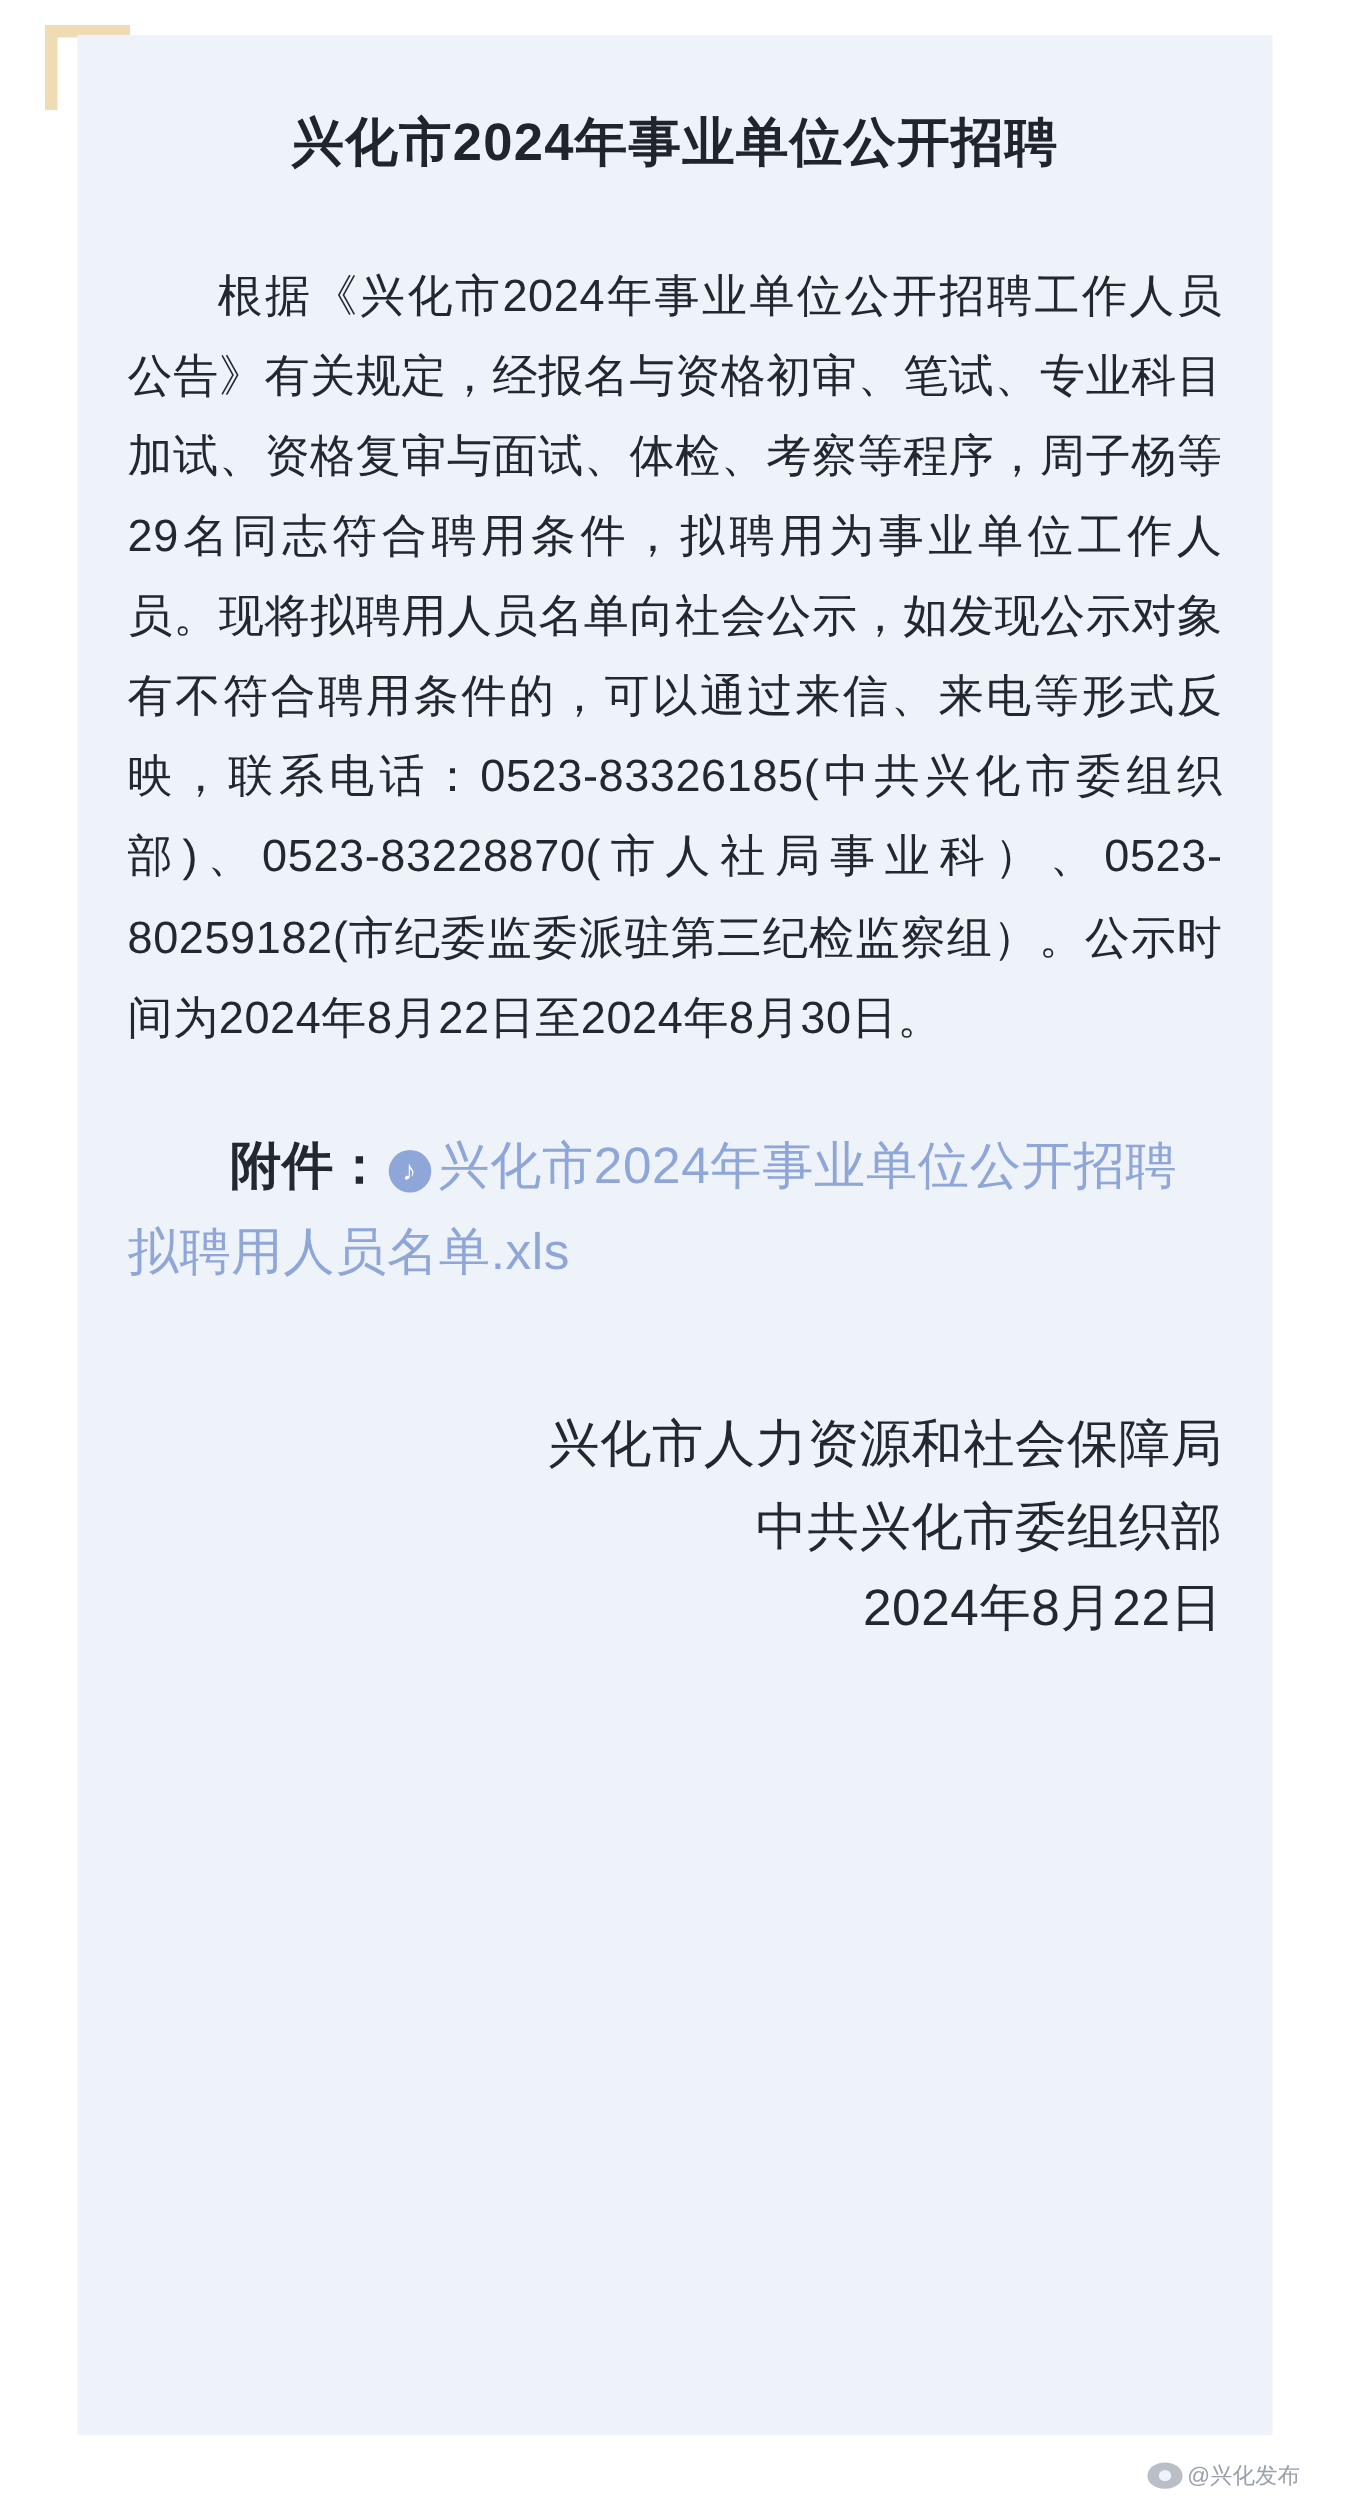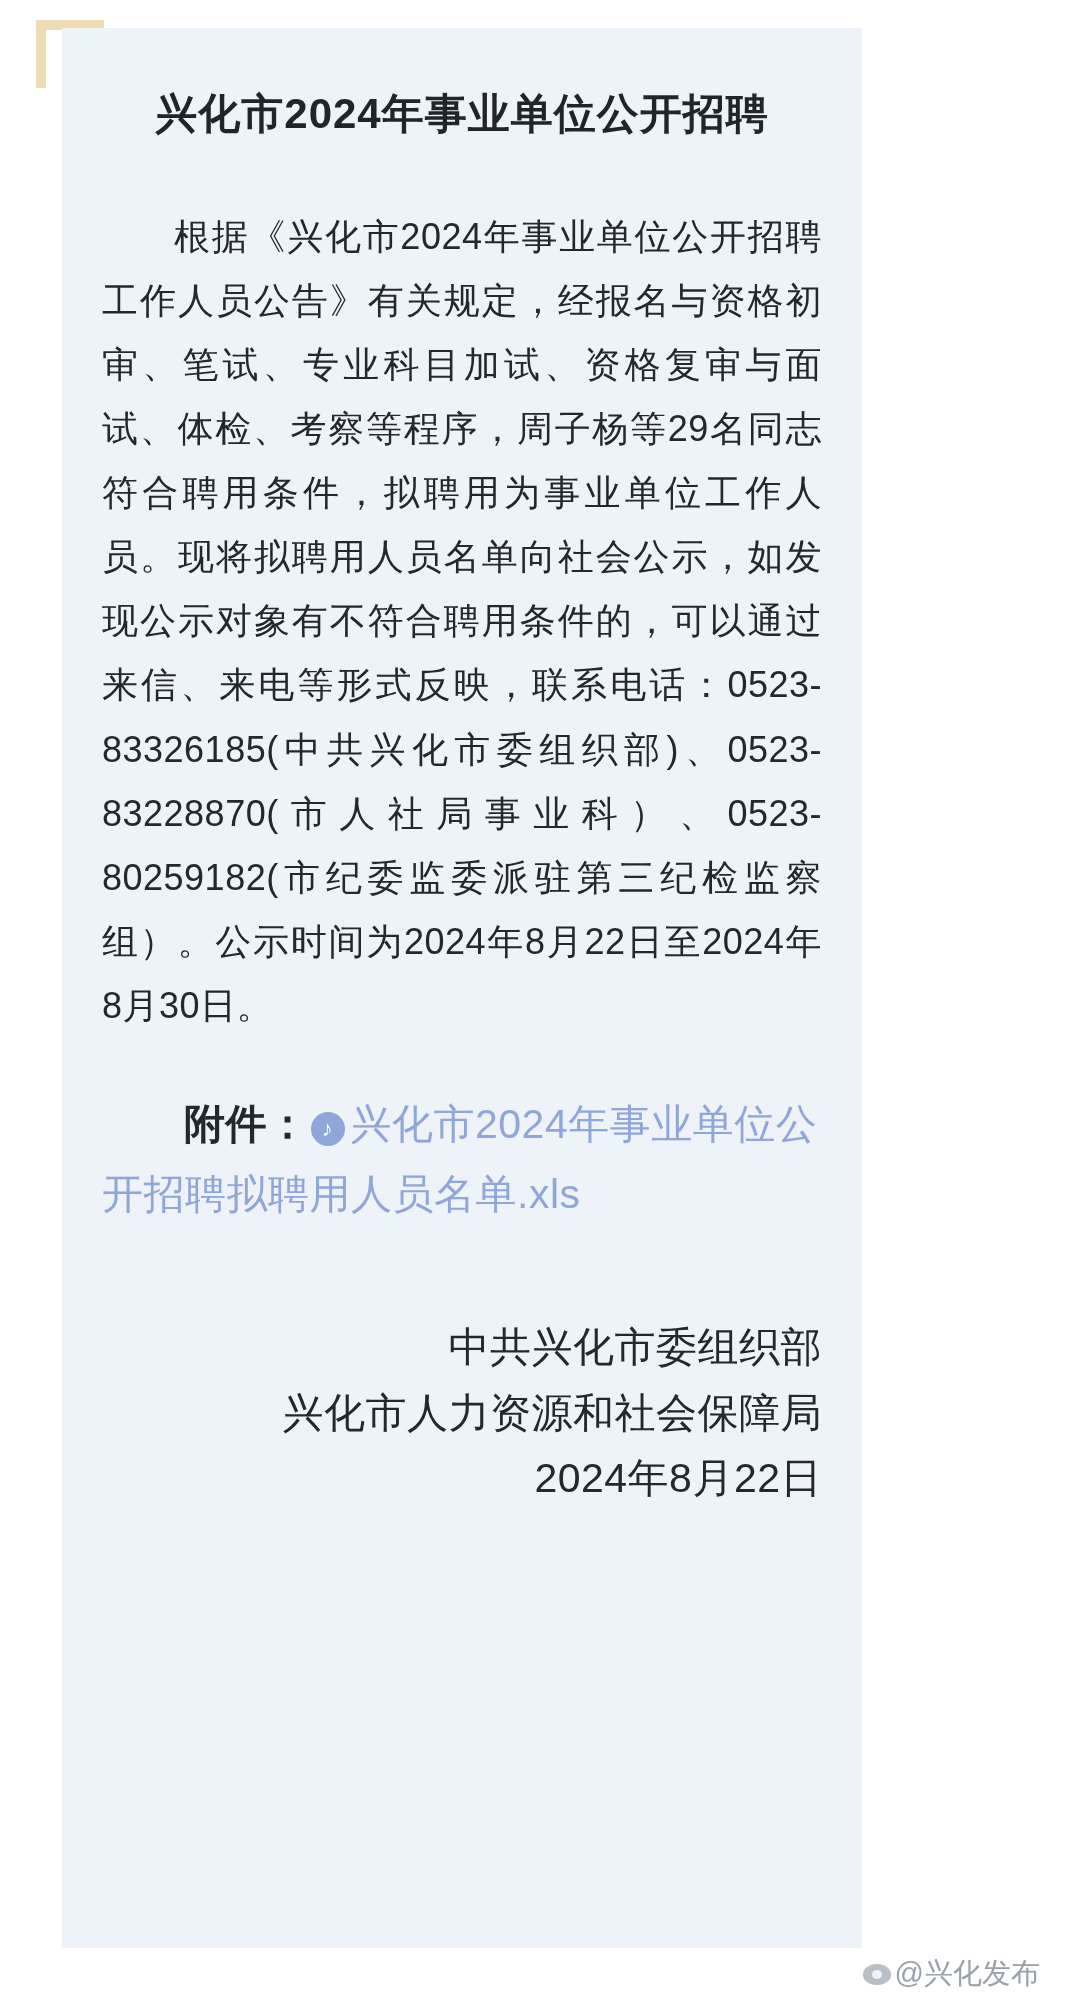--- a/index.html
+++ b/index.html
@@ -30,21 +30,21 @@
     height: 58px;
     border-left: 10px solid #f0dcb4;
     border-top: 10px solid #f0dcb4;
   }
 
   
   .card {
     position: absolute;
     left: 62px;
     top: 28px;
-    width: 800px;
+    width: 956px;
     height: 1920px;
     background: #eef2f9;
     box-sizing: border-box;
     padding: 0 40px;
   }
 
   .doc-title {
     margin: 0;
     padding-top: 56px;
     text-align: center;
@@ -115,21 +115,21 @@
 
   
   .watermark {
     position: absolute;
     right: 40px;
     bottom: 18px;
     display: flex;
     align-items: center;
     gap: 0;
     color: #9aa0ab;
-    font-size: 29px;
+    font-size: 18px;
   }
   .weibo-eye {
     display: inline-block;
     width: 34px;
     height: 28px;
     position: relative;
   }
   .weibo-eye::before {
     content: "";
     position: absolute;
@@ -164,22 +164,22 @@
       <span class="line">兴化市2024年事业单位公开招聘</span>
     </h1>
 
     <p class="body-text">根据《兴化市2024年事业单位公开招聘工作人员公告》有关规定，经报名与资格初审、笔试、专业科目加试、资格复审与面试、体检、考察等程序，周子杨等29名同志符合聘用条件，拟聘用为事业单位工作人员。现将拟聘用人员名单向社会公示，如发现公示对象有不符合聘用条件的，可以通过来信、来电等形式反映，联系电话：0523-83326185(中共兴化市委组织部)、0523-83228870(市人社局事业科）、0523-80259182(市纪委监委派驻第三纪检监察组）。公示时间为2024年8月22日至2024年8月30日。</p>
 
     <div class="attachment-block">
       <span class="attachment-label">附件：</span><span class="attach-icon">♪</span><a class="attachment-link" href="#">兴化市2024年事业单位公开招聘拟聘用人员名单.xls</a>
     </div>
 
     <div class="signature">
+      <span class="sig-line">兴化市人力资源和社会保障局</span>
       <span class="sig-line">中共兴化市委组织部</span>
-      <span class="sig-line">兴化市人力资源和社会保障局</span>
       <span class="sig-line">2024年8月22日</span>
     </div>
 
   </div>
 
   <div class="watermark">
     <span class="weibo-eye"></span>
     <span>@兴化发布</span>
   </div>
 

